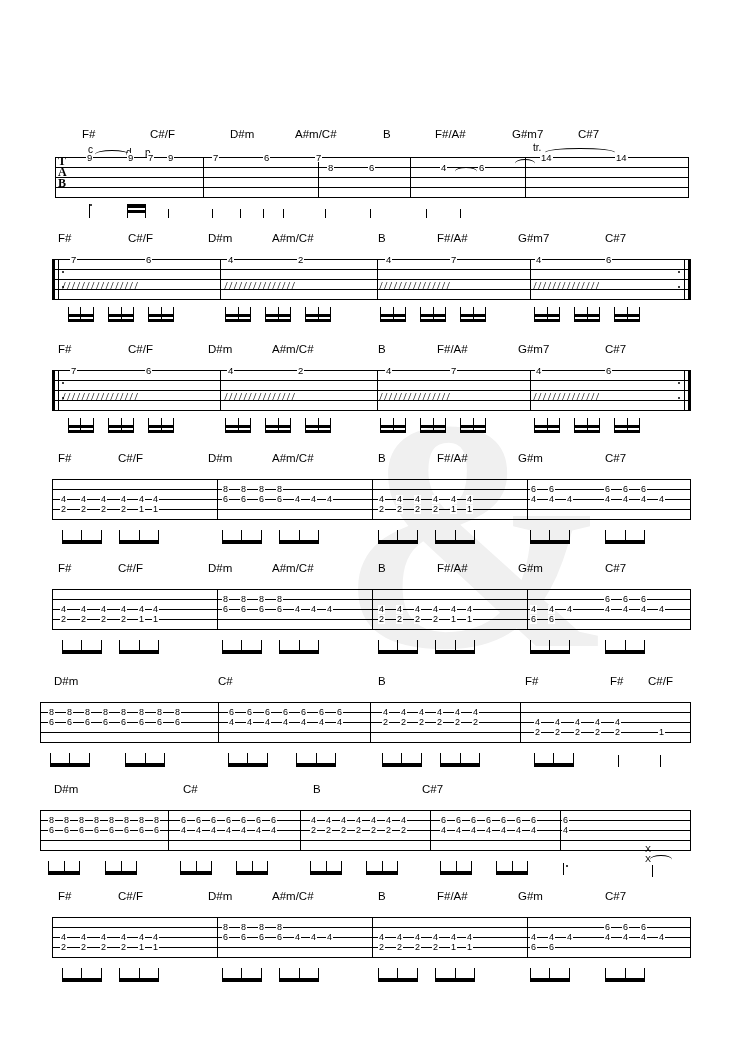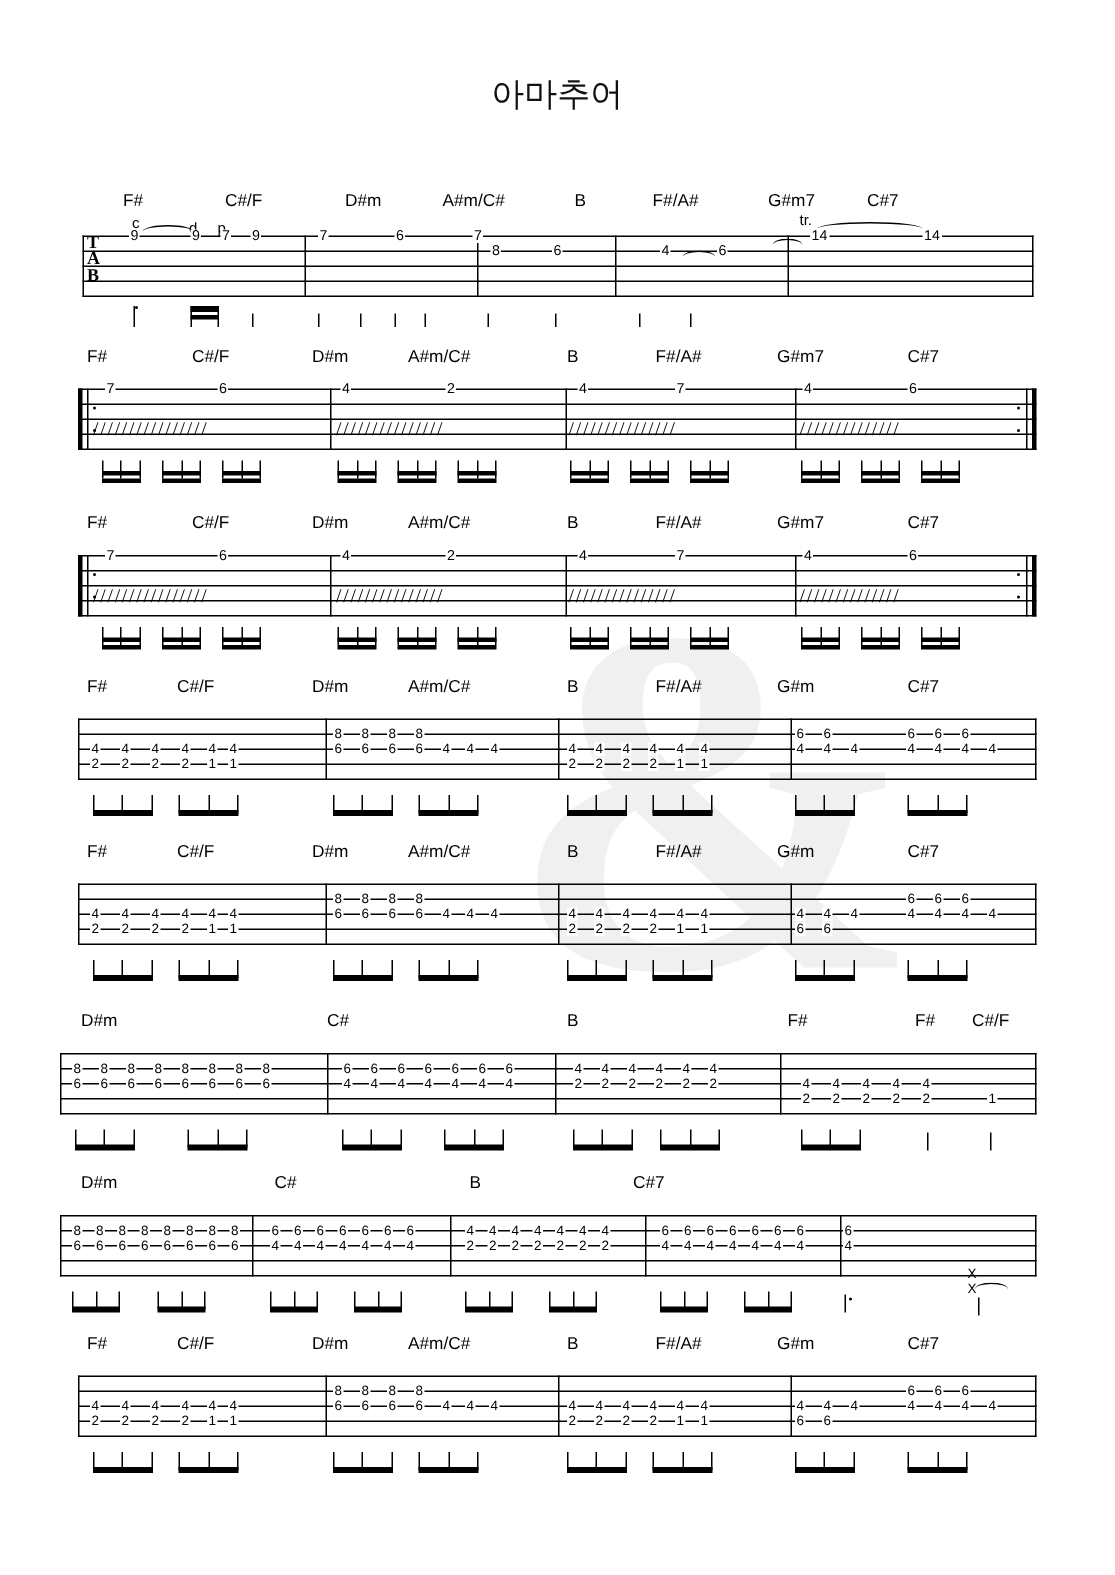--- a/index.html
+++ b/index.html
@@ -104,21 +104,20 @@
 </style>
 </head>
 <body>
 
 <div class="page">
 
   <div class="watermark">
     <div class="big">&amp;</div>
   </div>
 
-  <div class="title">아마추어</div>
 
   <div class="sys" style="top:120px;height:110px;">
     <div class="chords" style="top:8px;">
       <span class="chord" style="left:82px;">F#</span>
       <span class="chord" style="left:150px;">C#/F</span>
       <span class="chord" style="left:230px;">D#m</span>
       <span class="chord" style="left:295px;">A#m/C#</span>
       <span class="chord" style="left:383px;">B</span>
       <span class="chord" style="left:435px;">F#/A#</span>
       <span class="chord" style="left:512px;">G#m7</span>

